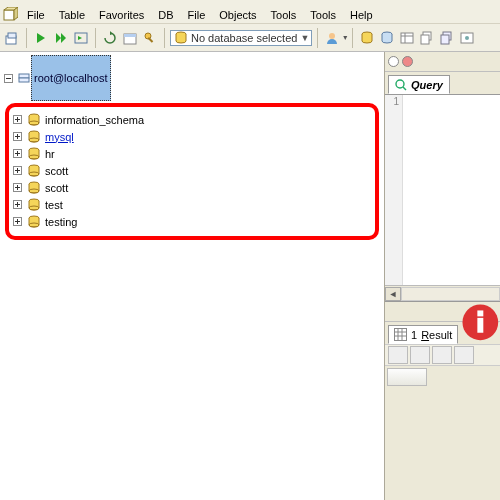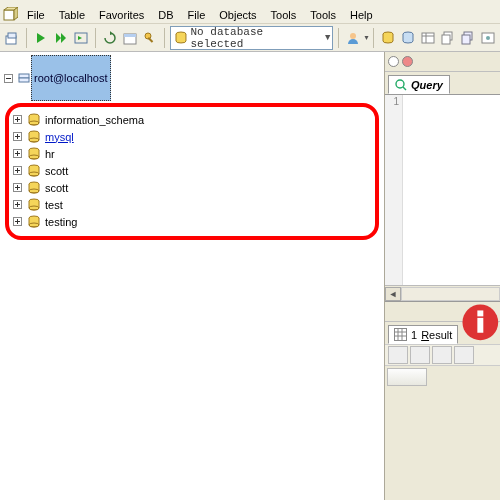--- a/index.html
+++ b/index.html
@@ -29,22 +29,22 @@
     border-bottom: 1px solid #bbb;
     padding: 0 3px;
     gap: 2px;
   }
   .toolbar .sep { width:1px; height:20px; background:#c0bca8; margin:0 3px;}
   .tb-btn { width:18px; height:18px; display:inline-flex; align-items:center; justify-content:center; }
   .tb-btn svg { width:14px; height:14px; }
   .db-combo {
     display:flex; align-items:center;
     background:#fff; border:1px solid #7f9db9;
-    height:24px; padding:0 2px 0 3px;
-    font-size:11px; color:#333; gap:3px;font-family:Liberation Mono, monospace;
+    height:16px; padding:0 2px 0 3px;
+    font-size:11px; color:#333; gap:3px;
   }
   .db-combo .dd { color:#555; font-size:9px; }
   
   .main {
     display:flex; height: calc(500px - 48px);
   }
   .left {
     width: 385px; background:#fff;
     border-right:1px solid #aca899;
     position:relative;
@@ -61,21 +61,21 @@
   }
   .root-row .exp { width:11px; height:11px; margin-right:2px;}
   .root-row .lbl {
     background:#9ac1e8;
     border:1px dotted #333;
     color:#003; padding:16px 2px;
   }
   .tree-wrap {
     margin:1px 5px 5px 5px;
     border:4px solid #ff0000;
-    border-radius:16px;
+    border-radius:10px;
     padding:4px 2px 6px 2px;
   }
   .db-row {
     display:flex; align-items:center;
     height:17px; padding-left:2px;
   }
   .db-row .exp { width:11px; height:11px; margin-right:3px; }
   .db-row .dbico { width:14px; height:14px; margin-right:4px; }
   .db-row .nm { color:#000; }
   .db-row.sel .nm { color:#0018c8; text-decoration:underline; }

